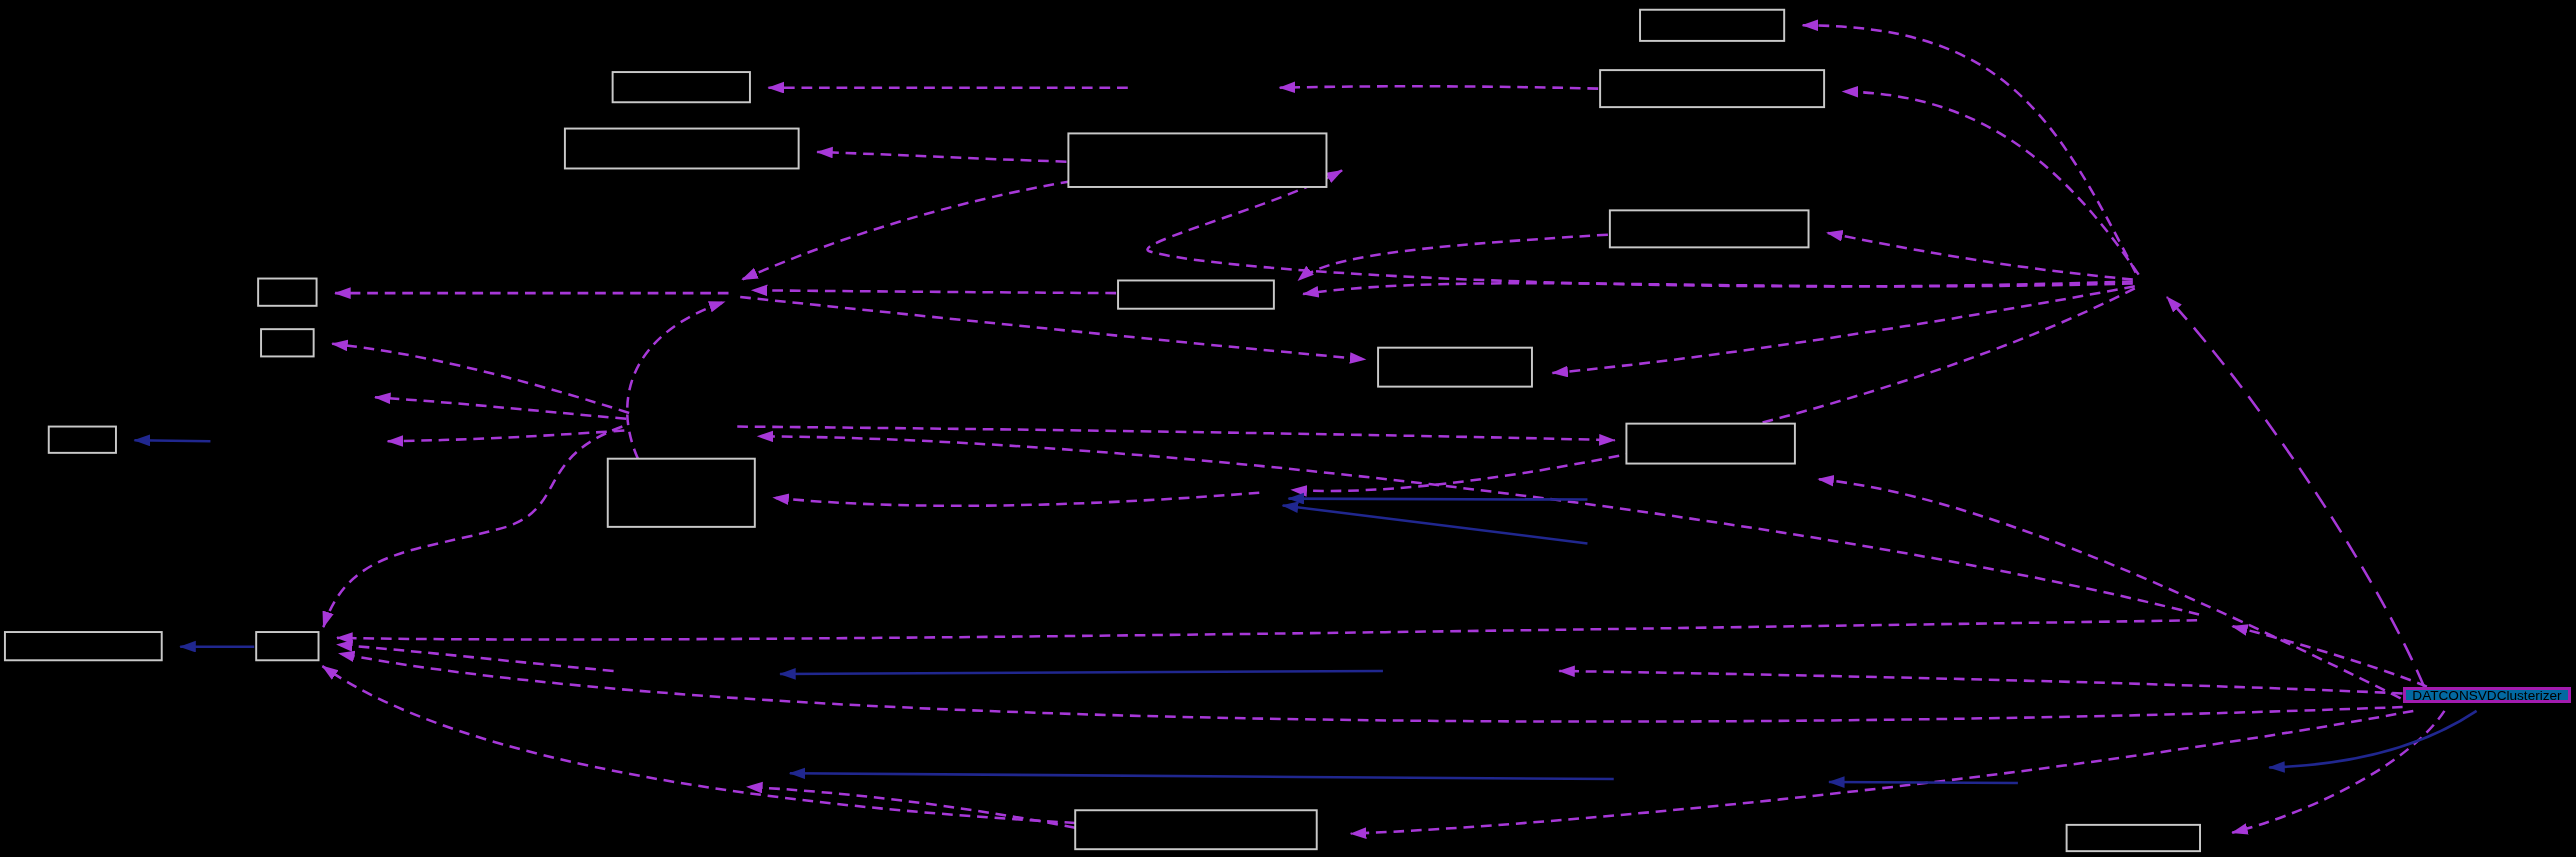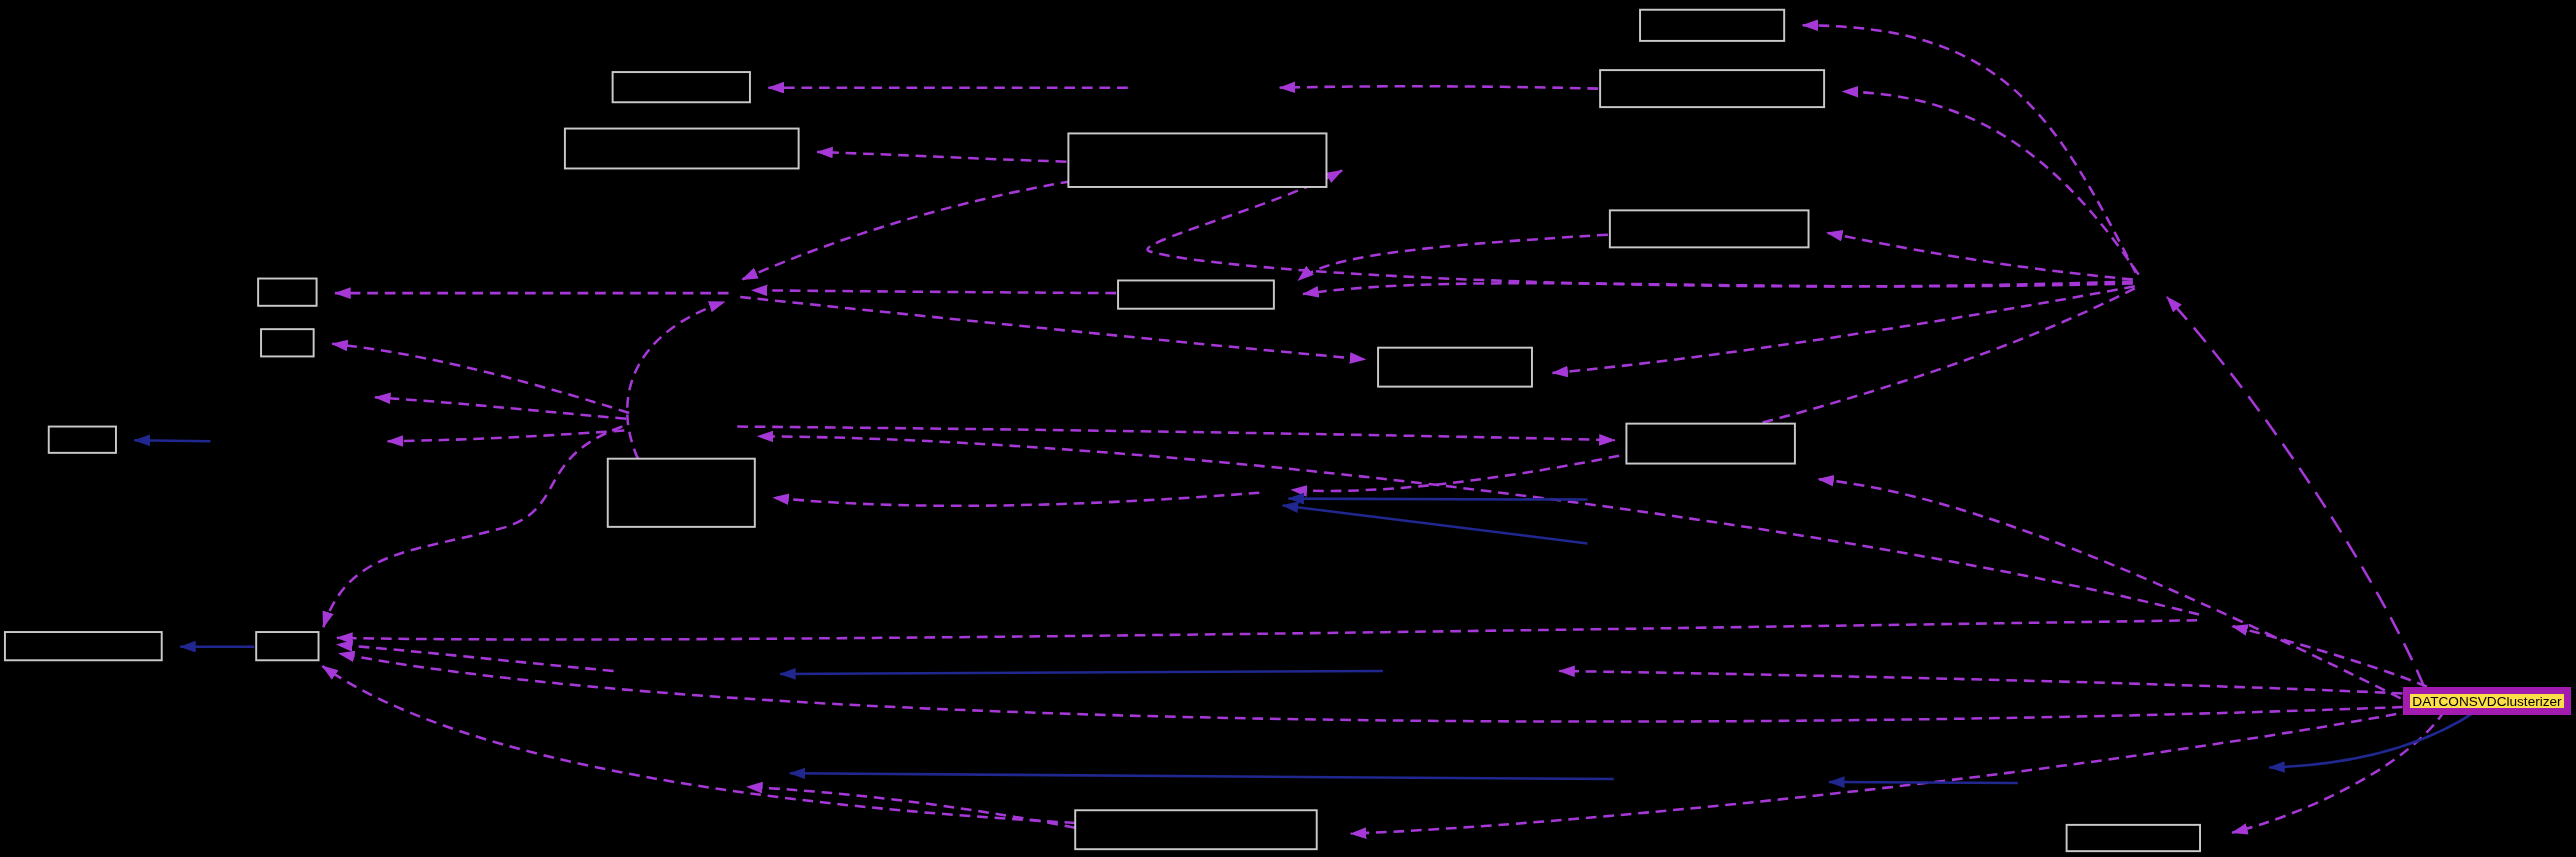--- a/index.html
+++ b/index.html
@@ -3,22 +3,22 @@
 <meta charset="utf-8">
 <style>
   html,body{margin:0;padding:0;background:#000;}
   #stage{position:relative;width:2576px;height:857px;background:#000;overflow:hidden;
          font-family:"Liberation Sans",sans-serif;}
   #graph-svg{position:absolute;left:0;top:0;}
   .node-box{fill:#000;stroke:#c9c9c9;stroke-width:2;}
   .edge-dashed{fill:none;stroke:#a738d8;stroke-width:2.6;stroke-dasharray:11 7;}
   .edge-dashed-long{fill:none;stroke:#a738d8;stroke-width:2.6;stroke-dasharray:19 11;}
   .edge-blue{fill:none;stroke:#20278f;stroke-width:2.6;}
-  #central-node{position:absolute;left:2403px;top:687px;width:168px;height:28px;
-    background:#fde047;border:7px solid #a21caf;color:#000;font-size:13.6px;
+  #central-node{position:absolute;left:2403px;top:687px;width:168px;height:16px;
+    background:#0369a1;border:3px solid #a21caf;color:#000;font-size:13.6px;
     display:flex;align-items:center;justify-content:center;white-space:nowrap;
     box-sizing:border-box;cursor:pointer;}
 </style>
 </head>
 <body>
 
 <div id="stage">
   <svg id="graph-svg" width="2576" height="857" viewBox="0 0 2645 880">
     <defs>
       <marker id="arr-p" markerUnits="userSpaceOnUse" markerWidth="20" markerHeight="14" refX="16" refY="6" orient="auto">

